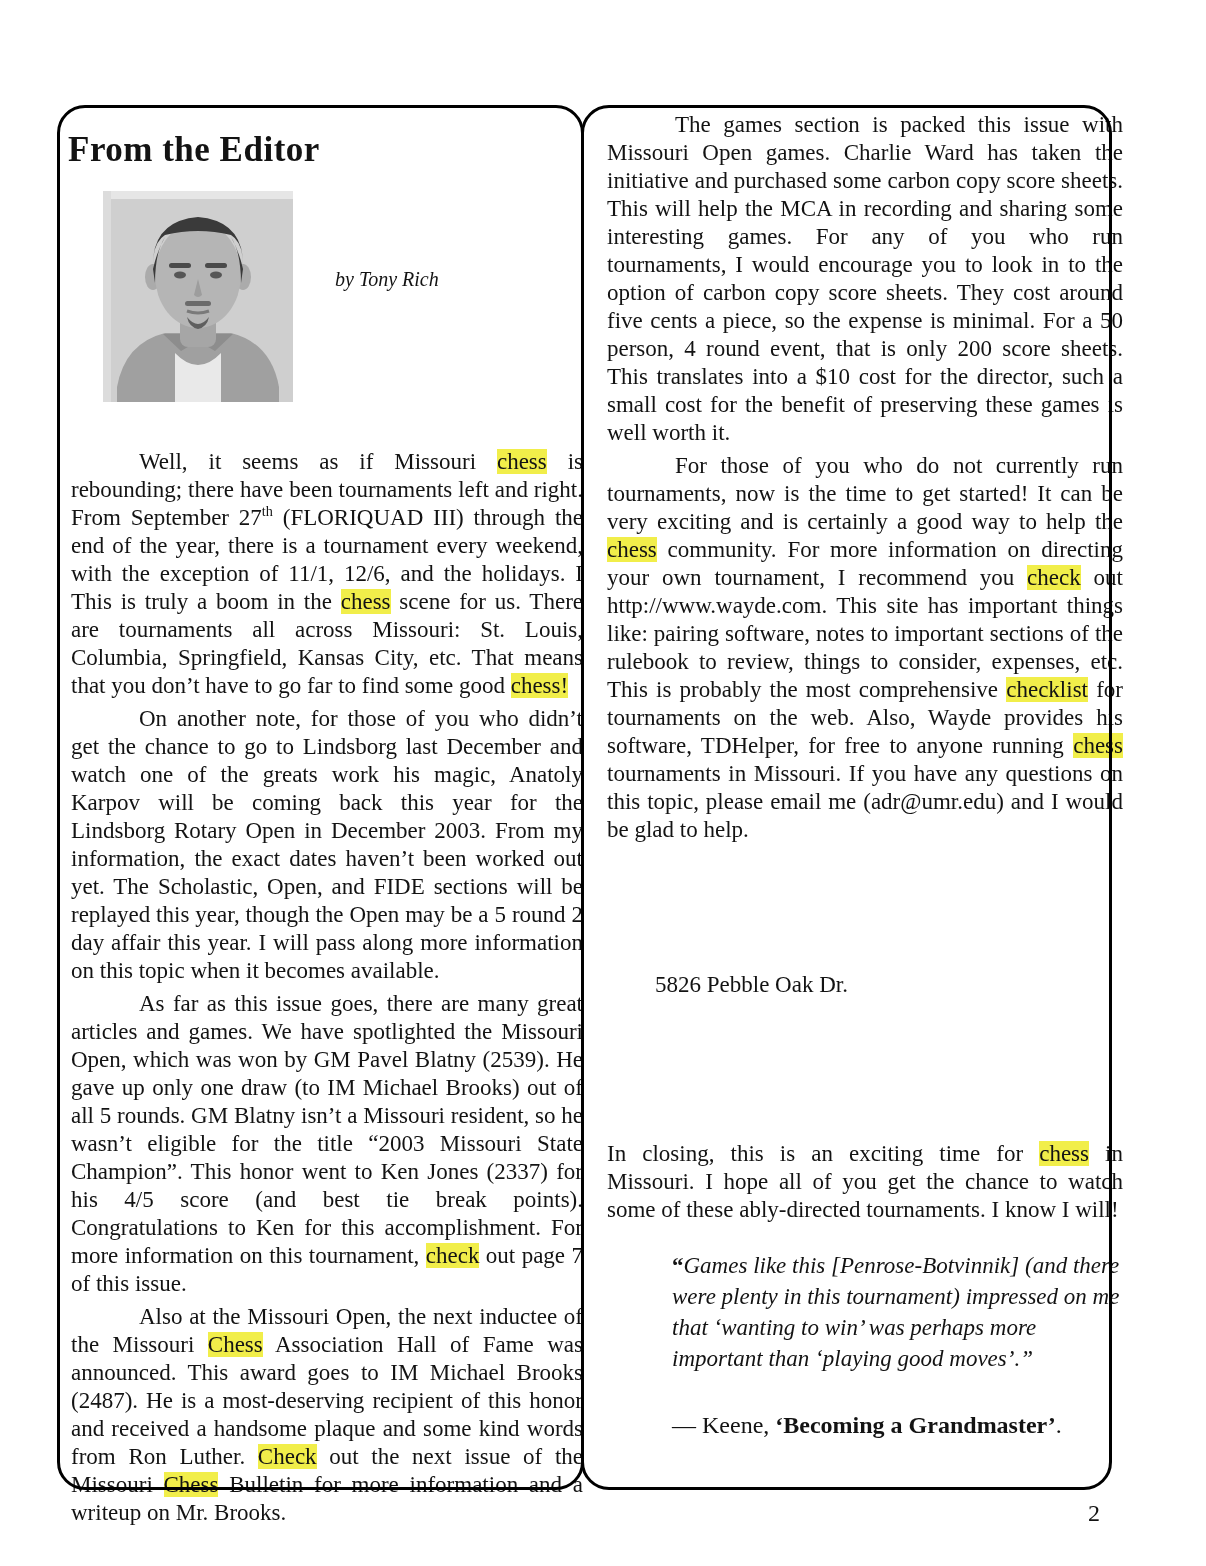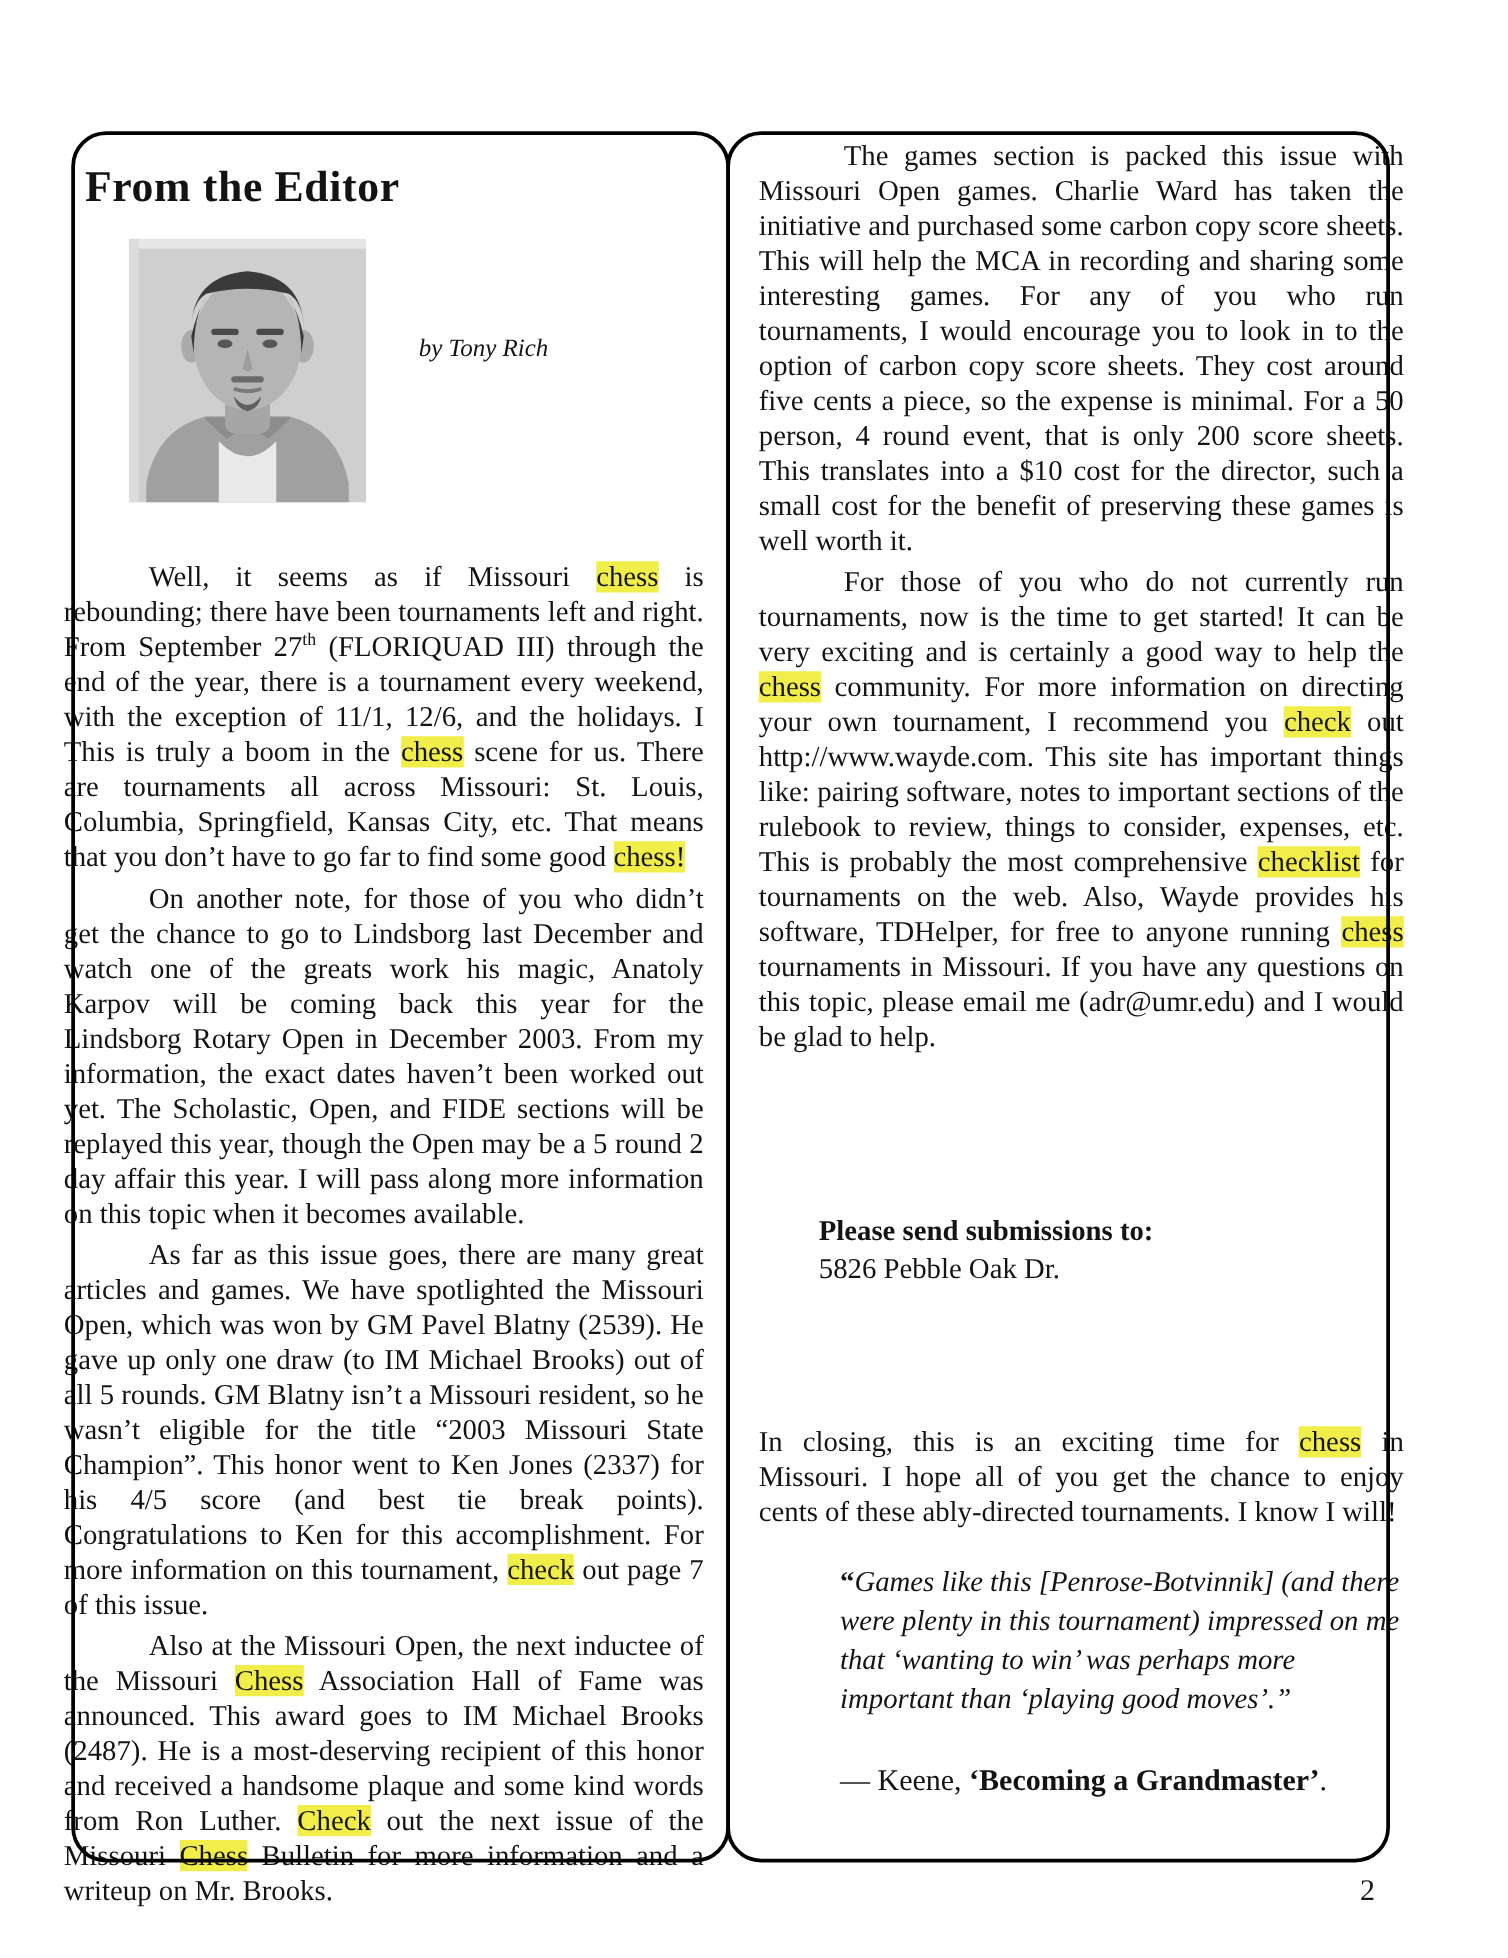--- a/index.html
+++ b/index.html
@@ -38,21 +38,21 @@
     left:311px;top:268px;
     font-size:20px;font-style:italic;
     z-index:2;
     margin-left:24px;
   }
   .colflow{
     z-index:1;
     font-size:23px;line-height:28px;
     text-align:justify;
   }
-  #left-col{left:51px;top:448px;width:512px;}
+  #left-col{left:71px;top:448px;width:512px;}
   #right-col{left:607px;top:111px;width:516px;}
   .colflow p{margin:0 0 5px 0;}
   p.ind{text-indent:68px;}
   .hl{background:var(--hl);}
   sup{font-size:0.62em;line-height:0;vertical-align:super;}
   .b{font-weight:bold;}
   .uq{font-style:normal;font-weight:bold;}
   #submissions{
     left:655px;top:970px;width:430px;
     font-size:23px;line-height:30px;
@@ -134,22 +134,21 @@
   <p class="ind"><span>As far as this issue goes, there are many great articles and games. We have spotlighted the Missouri Open, which was won by GM Pavel Blatny (2539). He gave up only one draw (to IM Michael Brooks) out of all 5 rounds. GM Blatny isn’t a Missouri resident, so he wasn’t eligible for the title “2003 Missouri State Champion”. This honor went to Ken Jones (2337) for his 4/5 score (and best tie break points). Congratulations to Ken for this accomplishment. For more information on this tournament, </span><span class="hl">check</span><span> out page 7 of this issue.</span></p>
   <p class="ind"><span>Also at the Missouri Open, the next inductee of the Missouri </span><span class="hl">Chess</span><span> Association Hall of Fame was announced. This award goes to IM Michael Brooks (2487). He is a most-deserving recipient of this honor and received a handsome plaque and some kind words from Ron Luther. </span><span class="hl">Check</span><span> out the next issue of the Missouri </span><span class="hl">Chess</span><span> Bulletin for more information and a writeup on Mr. Brooks.</span></p>
 </div>
 
 <div id="right-col" class="abs colflow">
   <p class="ind"><span>The games section is packed this issue with Missouri Open games. Charlie Ward has taken the initiative and purchased some carbon copy score sheets. This will help the MCA in recording and sharing some interesting games. For any of you who run tournaments, I would encourage you to look in to the option of carbon copy score sheets. They cost around five cents a piece, so the expense is minimal. For a 50 person, 4 round event, that is only 200 score sheets. This translates into a $10 cost for the director, such a small cost for the benefit of preserving these games is well worth it.</span></p>
   <p class="ind"><span>For those of you who do not currently run tournaments, now is the time to get started! It can be very exciting and is certainly a good way to help the </span><span class="hl">chess</span><span> community. For more information on directing your own tournament, I recommend you </span><span class="hl">check</span><span> out http://www.wayde.com. This site has important things like: pairing software, notes to important sections of the rulebook to review, things to consider, expenses, etc. This is probably the most comprehensive </span><span class="hl">checklist</span><span> for tournaments on the web. Also, Wayde provides his software, TDHelper, for free to anyone running </span><span class="hl">chess</span><span> tournaments in Missouri. If you have any questions on this topic, please email me (adr@umr.edu) and I would be glad to help.</span></p>
 </div>
 
 <div id="submissions" class="abs">
-  <div class="heading">Please send submissions to:</div>
   <div>5826 Pebble Oak Dr.</div>
 </div>
 
-<p id="closing" class="abs"><span>In closing, this is an exciting time for </span><span class="hl">chess</span><span> in Missouri. I hope all of you get the chance to enjoy cents of these ably-directed tournaments. I know I will!</span></p>
+<p id="closing" class="abs"><span>In closing, this is an exciting time for </span><span class="hl">chess</span><span> in Missouri. I hope all of you get the chance to watch some of these ably-directed tournaments. I know I will!</span></p>
 
 <div id="quote" class="abs"><span class="uq">“</span><span>Games like this [Penrose-Botvinnik] (and there were plenty in this tournament) impressed on me that ‘wanting to win’ was perhaps more important than ‘playing good moves’.”</span></div>
 <div id="attribution" class="abs"><span>— Keene, </span><span class="b">‘Becoming a Grandmaster’</span><span>.</span></div>
 
 <div id="page-number" class="abs">2</div>
 
 </body></html>

